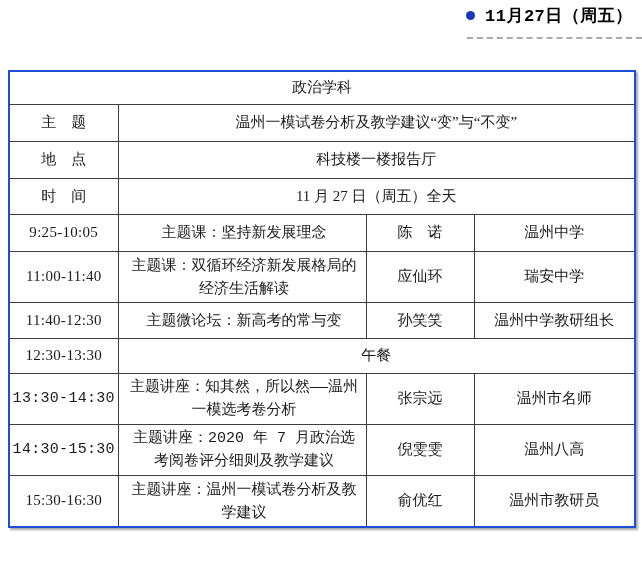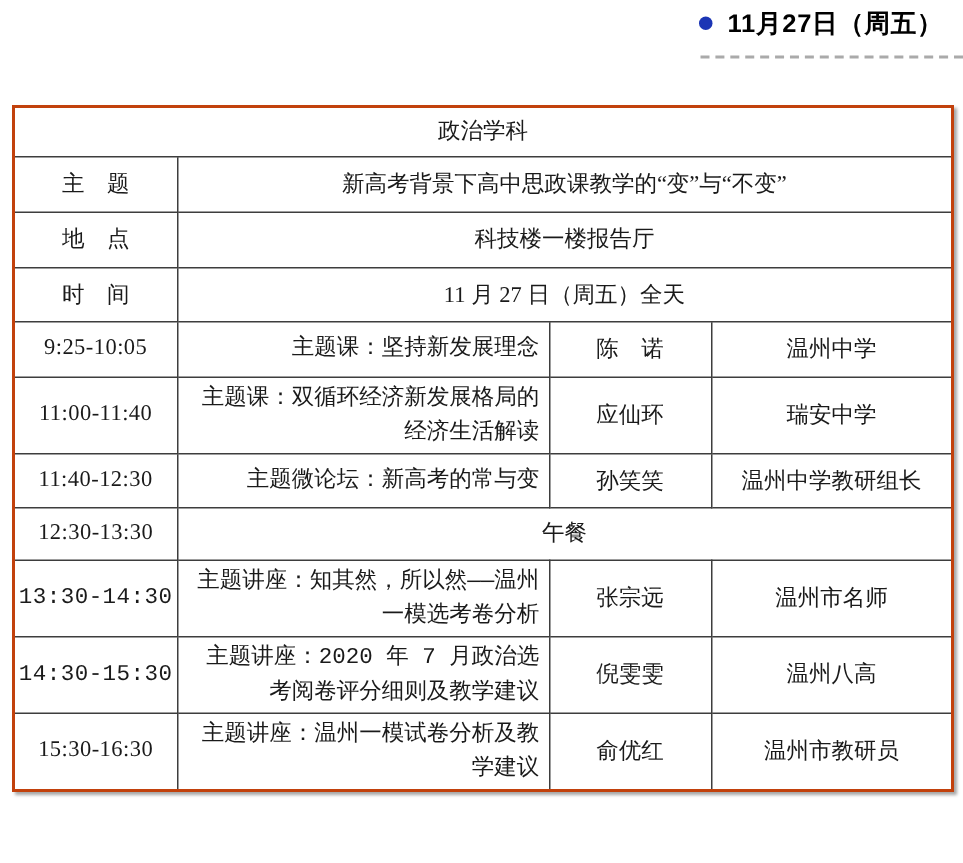--- a/index.html
+++ b/index.html
@@ -8,52 +8,52 @@
     width:642px;height:575px;
     background:#ffffff;
     font-family:"Liberation Serif","DejaVu Serif",serif;
     color:#1a1a1a;
     overflow:hidden;
   }
   
   .date-header{
     position:absolute;top:4px;left:466px;
     display:flex;align-items:center;gap:10px;
-    font-family:Liberation Sans, sans-serif;
+    font-family:Liberation Mono, monospace;
   }
   .bullet{
     width:9px;height:9px;border-radius:50%;
     background:#1b35b5;flex:0 0 auto;
   }
   .date-text{
     font-size:17px;font-weight:bold;color:#000000;
     letter-spacing:0.5px;white-space:nowrap;
   }
   .dashed-line{
     position:absolute;top:37px;left:467px;width:175px;height:0;
     border-top:2px dashed #aaaaaa;
   }
   
   table.schedule{
     position:absolute;top:70px;left:8px;
     width:626px;
     border-collapse:collapse;
     table-layout:fixed;
     background:#ffffff;
-    border:2px solid #c2410c;
+    border:2px solid #1d4ed8;
     box-shadow:2px 2px 2px rgba(0,0,0,0.35);
     font-size:15px;
   }
   table.schedule td{
     border:1px solid #3d3d3d;
     vertical-align:middle;
     overflow:hidden;
   }
   td.c{text-align:center;padding:0 2px;}
-  td.content{text-align:right;padding:2px 6px 2px 10px;line-height:23px;}
+  td.content{text-align:center;padding:2px 6px 2px 10px;line-height:23px;}
   td.time{font-variant-numeric:lining-nums;letter-spacing:0.3px;}
   tr.h33{height:33px;} tr.h35{height:35px;} tr.h36{height:36px;}
   tr.h37{height:37px;margin-top:48px;} tr.h47{height:47px;} tr.h51{height:51px;font-family:Liberation Mono, monospace;}
   tr.h46{height:46px;}
 </style>
 </head>
 <body>
 
 <div class="page">
 
@@ -69,21 +69,21 @@
       <col style="width:248px">
       <col style="width:108px">
       <col style="width:161px">
     </colgroup>
     <tbody>
       <tr class="h33">
         <td class="c" colspan="4">政治学科</td>
       </tr>
       <tr class="h37">
         <td class="c">主　题</td>
-        <td class="c" colspan="3">新高考背景下高中思政课教学的“变”与“不变”</td>
+        <td class="c" colspan="3">温州一模试卷分析及教学建议“变”与“不变”</td>
       </tr>
       <tr class="h37">
         <td class="c">地　点</td>
         <td class="c" colspan="3">科技楼一楼报告厅</td>
       </tr>
       <tr class="h36">
         <td class="c">时　间</td>
         <td class="c" colspan="3">11 月 27 日（周五）全天</td>
       </tr>
 

